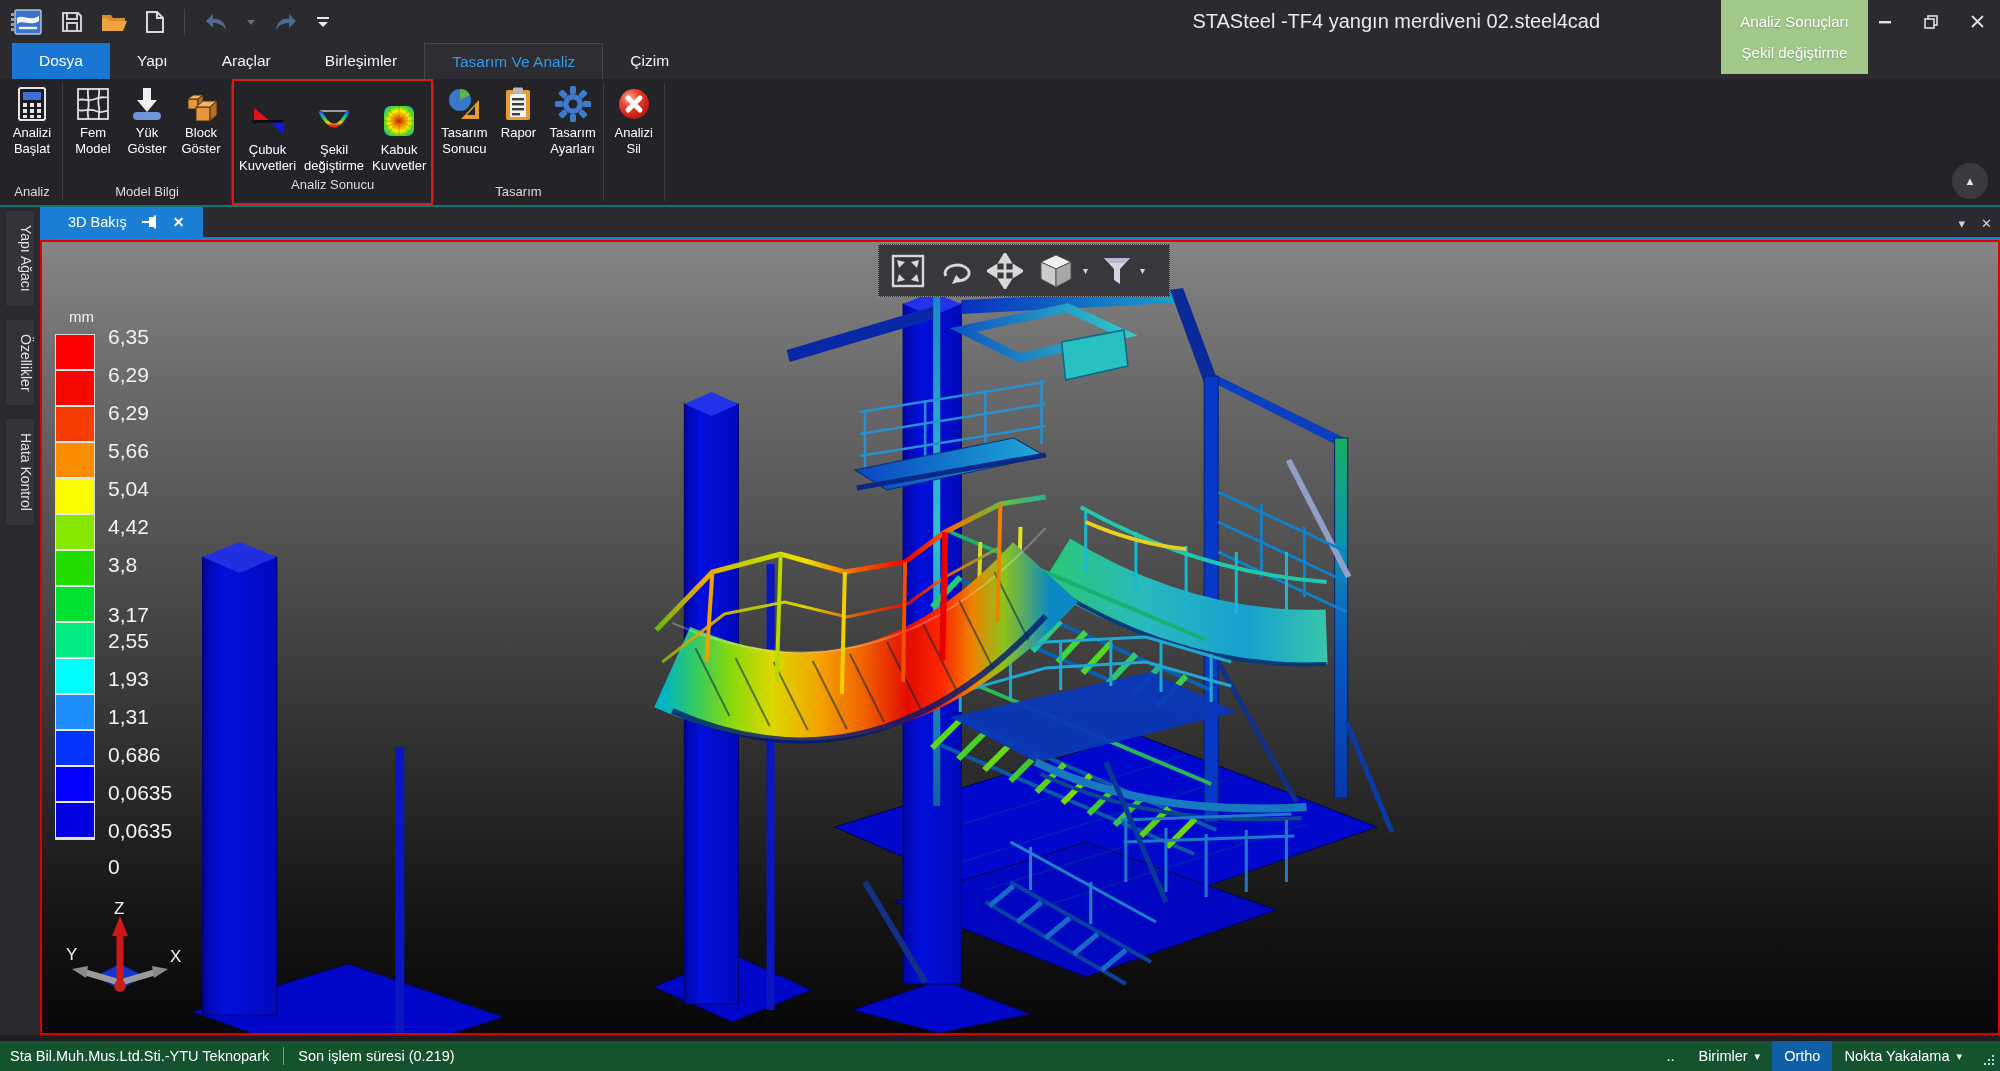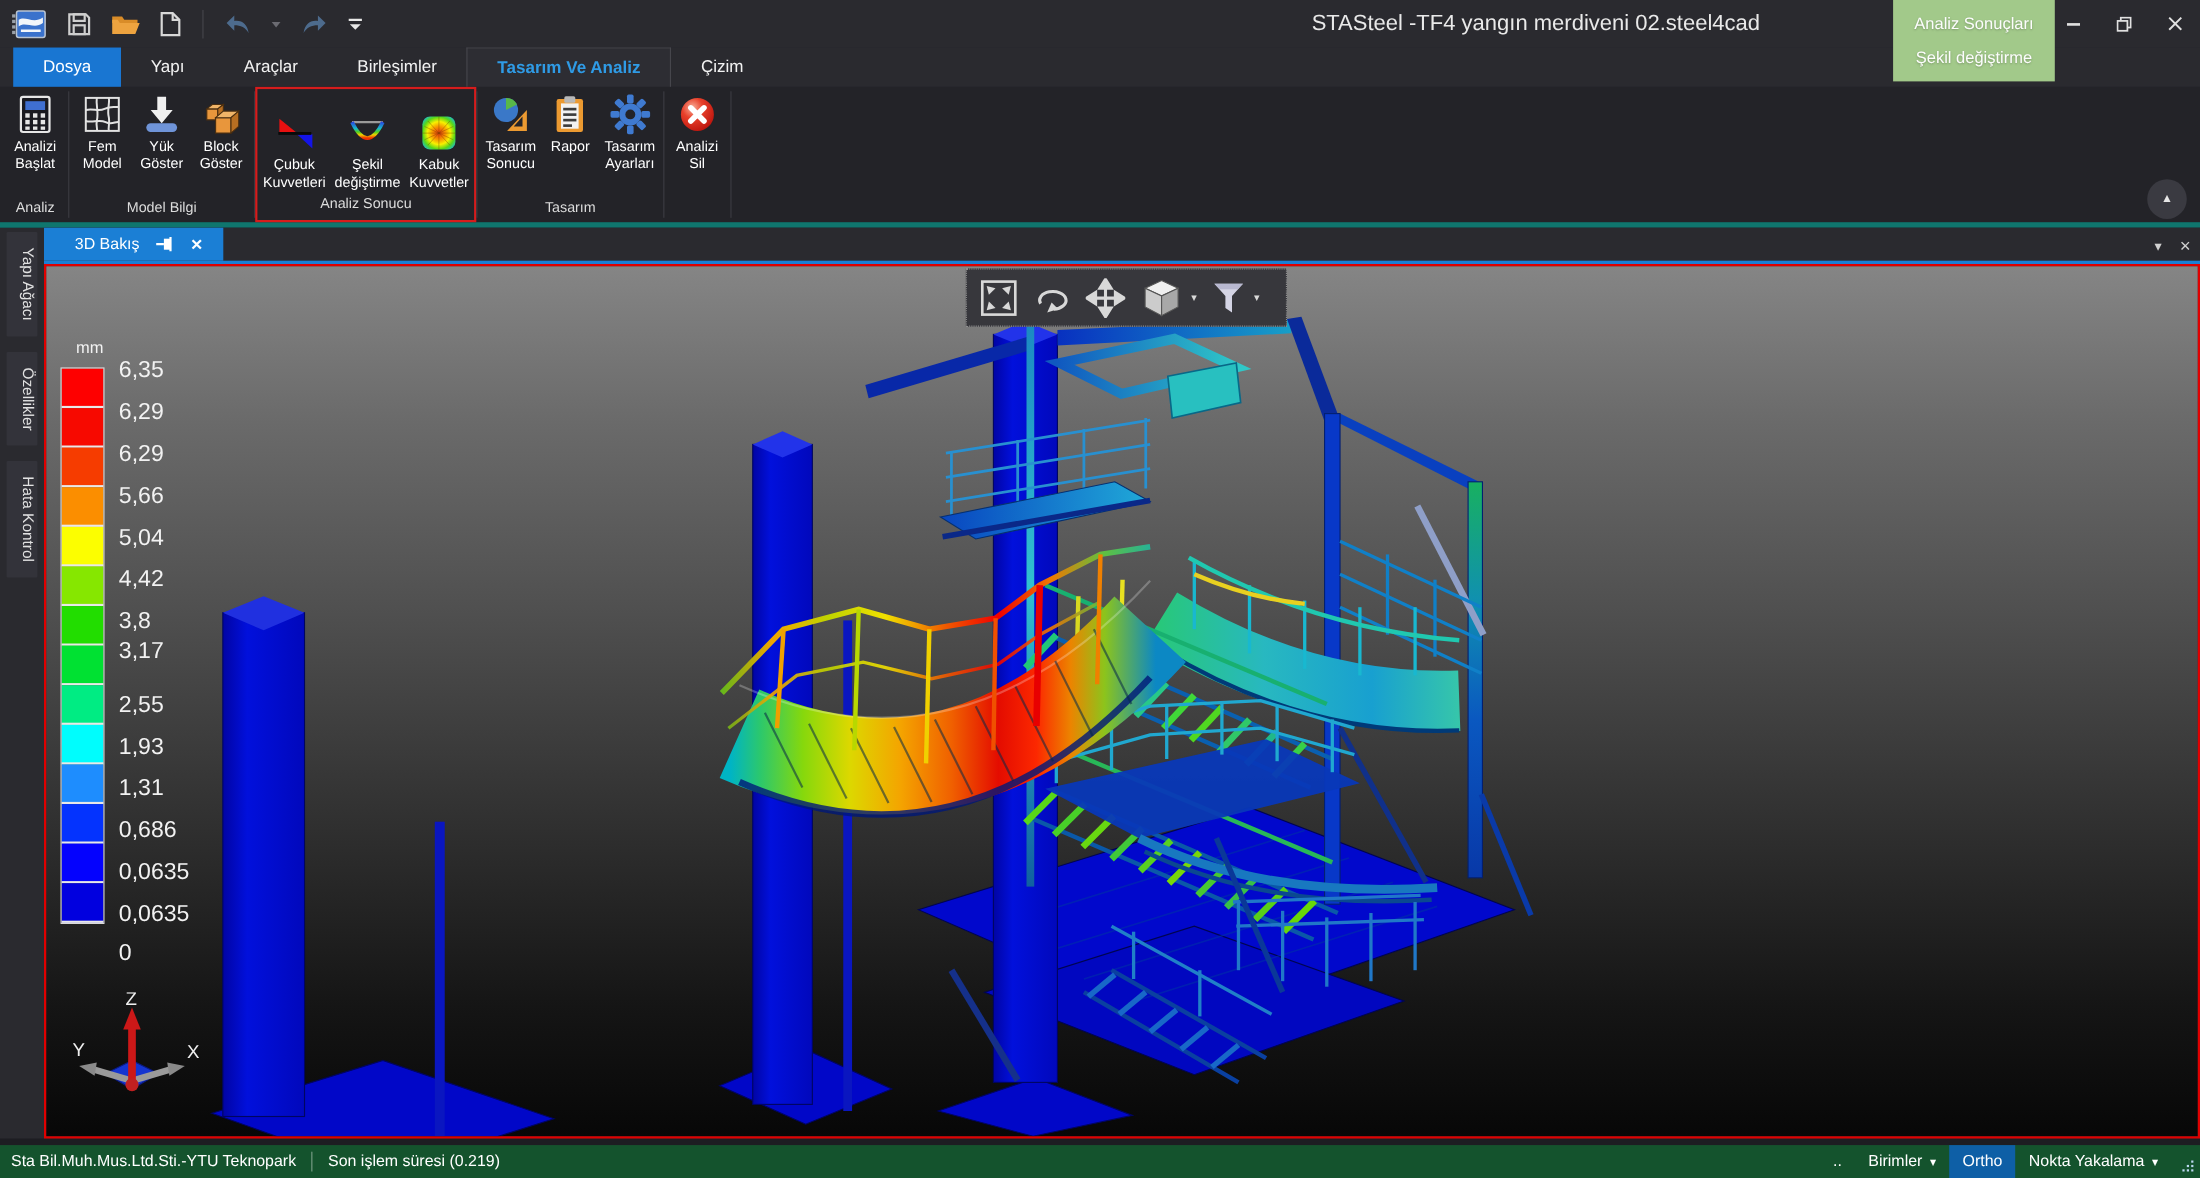--- a/index.html
+++ b/index.html
@@ -15,24 +15,24 @@
   .wincontrols { position:absolute; right:0; top:0; height:43px; display:flex; }
   .winbtn { width:46px; height:43px; display:flex; align-items:center; justify-content:center; color:#e0e0e0; font-size:15px; }
   .popup-green { position:absolute; left:1721px; top:0; width:147px; height:74px; background:#a2c98a;
                  display:flex; flex-direction:column; justify-content:space-around; padding:6px 0; z-index:50; }
   .popup-green span { color:#fdfdfd; font-size:15px; text-align:center; text-shadow:0 1px 2px rgba(0,0,0,.25); }
 
   
   .tabs-row { height:36px; display:flex; align-items:stretch; background:#2a2a2f; padding-left:12px; }
   .rtab { padding:0 27px; line-height:35px; font-size:15.5px; color:#f2f2f2; }
   .rtab.file { background:#1976d2; color:#fff; }
-  .rtab.active { background:#2d2d33; border:1px solid #46464c; border-bottom:none; color:#2f9bе6; color:#2f9be6;font-weight:bold; }
+  .rtab.active { background:#2d2d33; border:1px solid #46464c; border-bottom:none; color:#2f9bе6; color:#2f9be6; }
 
   
-  .ribbon { height:128px; background:#232328; border-bottom:5px solid #0f766e; display:flex; position:relative; padding-left:2px; }
+  .ribbon { height:128px; background:#232328; border-bottom:2px solid #0f766e; display:flex; position:relative; padding-left:2px; }
   .rgroup { display:flex; flex-direction:column; padding:1px 3px 0; }
   .rgroup.hl { border:2px solid #d61c1c; padding:16px 1px; }
   .rbuttons { flex:1; display:flex; align-items:flex-start; }
   .rbtn { min-width:54px; padding:3px 4px 0; display:flex; flex-direction:column; align-items:center; cursor:default; }
   .rbtn .ricon { height:42px; display:flex; align-items:center; justify-content:center; }
   .rbtn .rlbl { color:#fff; font-size:13px; line-height:16px; text-align:center; white-space:nowrap; }
   .glabel { height:24px; line-height:22px; text-align:center; color:#dcdcdc; font-size:13px; }
   .gsep { width:1px; background:#3c3c43; margin:4px 0; }
   .ribbon-collapse { position:absolute; right:12px; top:84px; width:36px; height:36px; border-radius:50%;
                      background:#3a3a41; color:#e6e6e6; font-size:11px; display:flex; align-items:center; justify-content:center; }
@@ -715,21 +715,21 @@
           <div class="swatch" style="background: rgb(4, 51, 254);"></div>
           <div class="swatch" style="background: rgb(4, 2, 254);"></div>
           <div class="swatch" style="background: rgb(1, 0, 223);"></div>
           <span class="legend-label" style="top:-10px">6,35</span>
           <span class="legend-label" style="top:28px">6,29</span>
           <span class="legend-label" style="top:66px">6,29</span>
           <span class="legend-label" style="top:104px">5,66</span>
           <span class="legend-label" style="top:142px">5,04</span>
           <span class="legend-label" style="top:180px">4,42</span>
           <span class="legend-label" style="top:218px">3,8</span>
-          <span class="legend-label" style="top:245px">3,17</span>
+          <span class="legend-label" style="top:268px">3,17</span>
           <span class="legend-label" style="top:294px">2,55</span>
           <span class="legend-label" style="top:332px">1,93</span>
           <span class="legend-label" style="top:370px">1,31</span>
           <span class="legend-label" style="top:408px">0,686</span>
           <span class="legend-label" style="top:446px">0,0635</span>
           <span class="legend-label" style="top:484px">0,0635</span>
           <span class="legend-label" style="top:520px">0</span>
         </div>
       </div>
 

